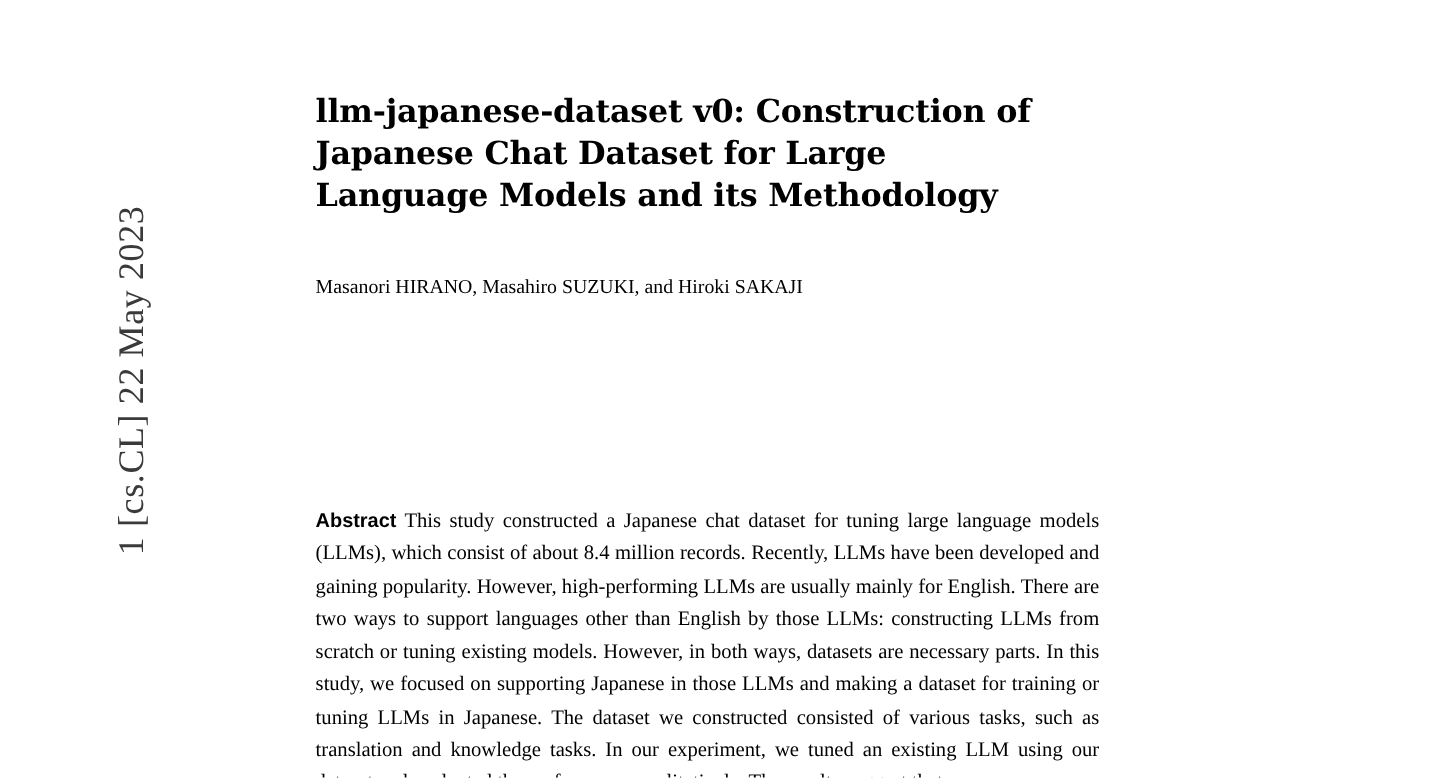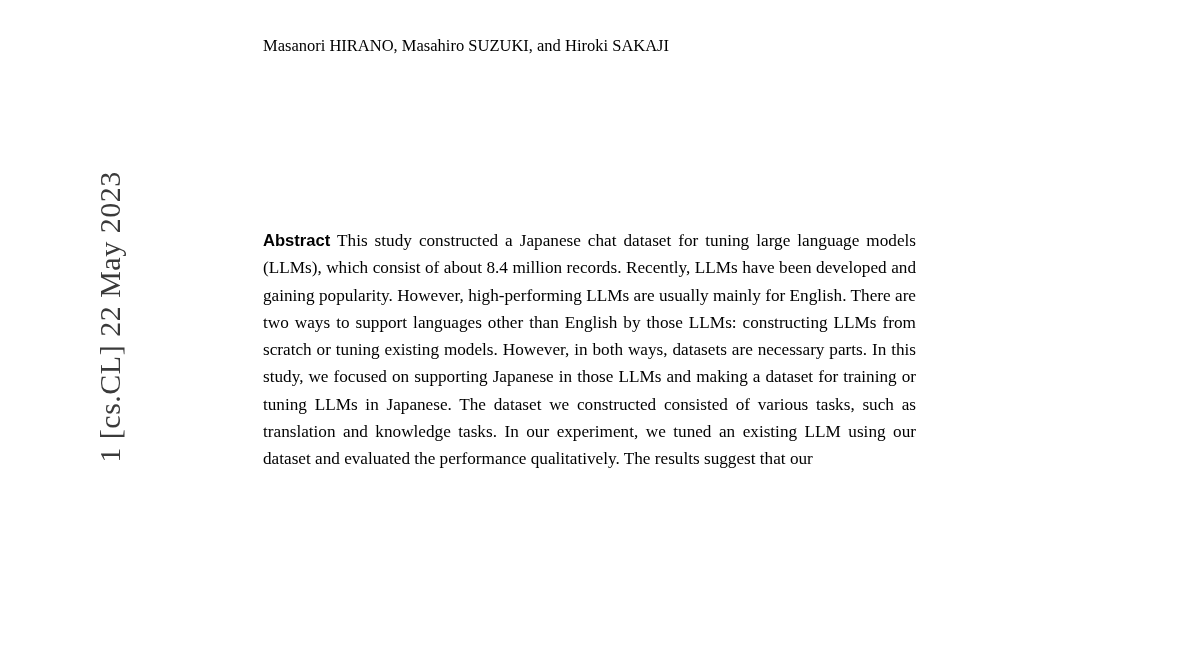--- a/index.html
+++ b/index.html
@@ -54,21 +54,21 @@
     font-family: "DejaVu Serif", serif;
     font-weight: bold;
     font-size: 26.5px;
     line-height: 35px;
     letter-spacing: -0.2px;
     color: #000000;
     width: 600px;
   }
 
   .paper-authors {
-    margin-top: 35px;
+    margin-top: 47px;
     font-family: "Liberation Serif", serif;
     font-size: 16.5px;
     line-height: 22px;
     color: #000000;
   }
 
   .abstract-block {
     margin-top: 170px;
     width: 653px;
     font-family: "Liberation Serif", serif;
@@ -93,20 +93,21 @@
 </style>
 </head>
 <body>
 
 <div class="arxiv-stamp">
   <div class="stamp-text">1  [cs.CL]  22 May 2023</div>
 </div>
 
 <div class="page-column">
 
+  <h1 class="paper-title">llm-japanese-dataset v0: Construction of Japanese Chat Dataset for Large Language Models and its Methodology</h1>
 
   <div class="paper-authors">Masanori HIRANO, Masahiro SUZUKI, and Hiroki SAKAJI</div>
 
   <div class="abstract-block">
     <p>
       <span class="abstract-label">Abstract</span><span class="abstract-body"> </span><span class="abstract-body">This study constructed a Japanese chat dataset for tuning large language models (LLMs), which consist of about 8.4 million records. Recently, LLMs have been developed and gaining popularity. However, high-performing LLMs are usually mainly for English. There are two ways to support languages other than English by those LLMs: constructing LLMs from scratch or tuning existing models. However, in both ways, datasets are necessary parts. In this study, we focused on supporting Japanese in those LLMs and making a dataset for training or tuning LLMs in Japanese. The dataset we constructed consisted of various tasks, such as translation and knowledge tasks. In our experiment, we tuned an existing LLM using our dataset and evaluated the performance qualitatively. The results suggest that our</span>
     </p>
   </div>
 
 </div>

